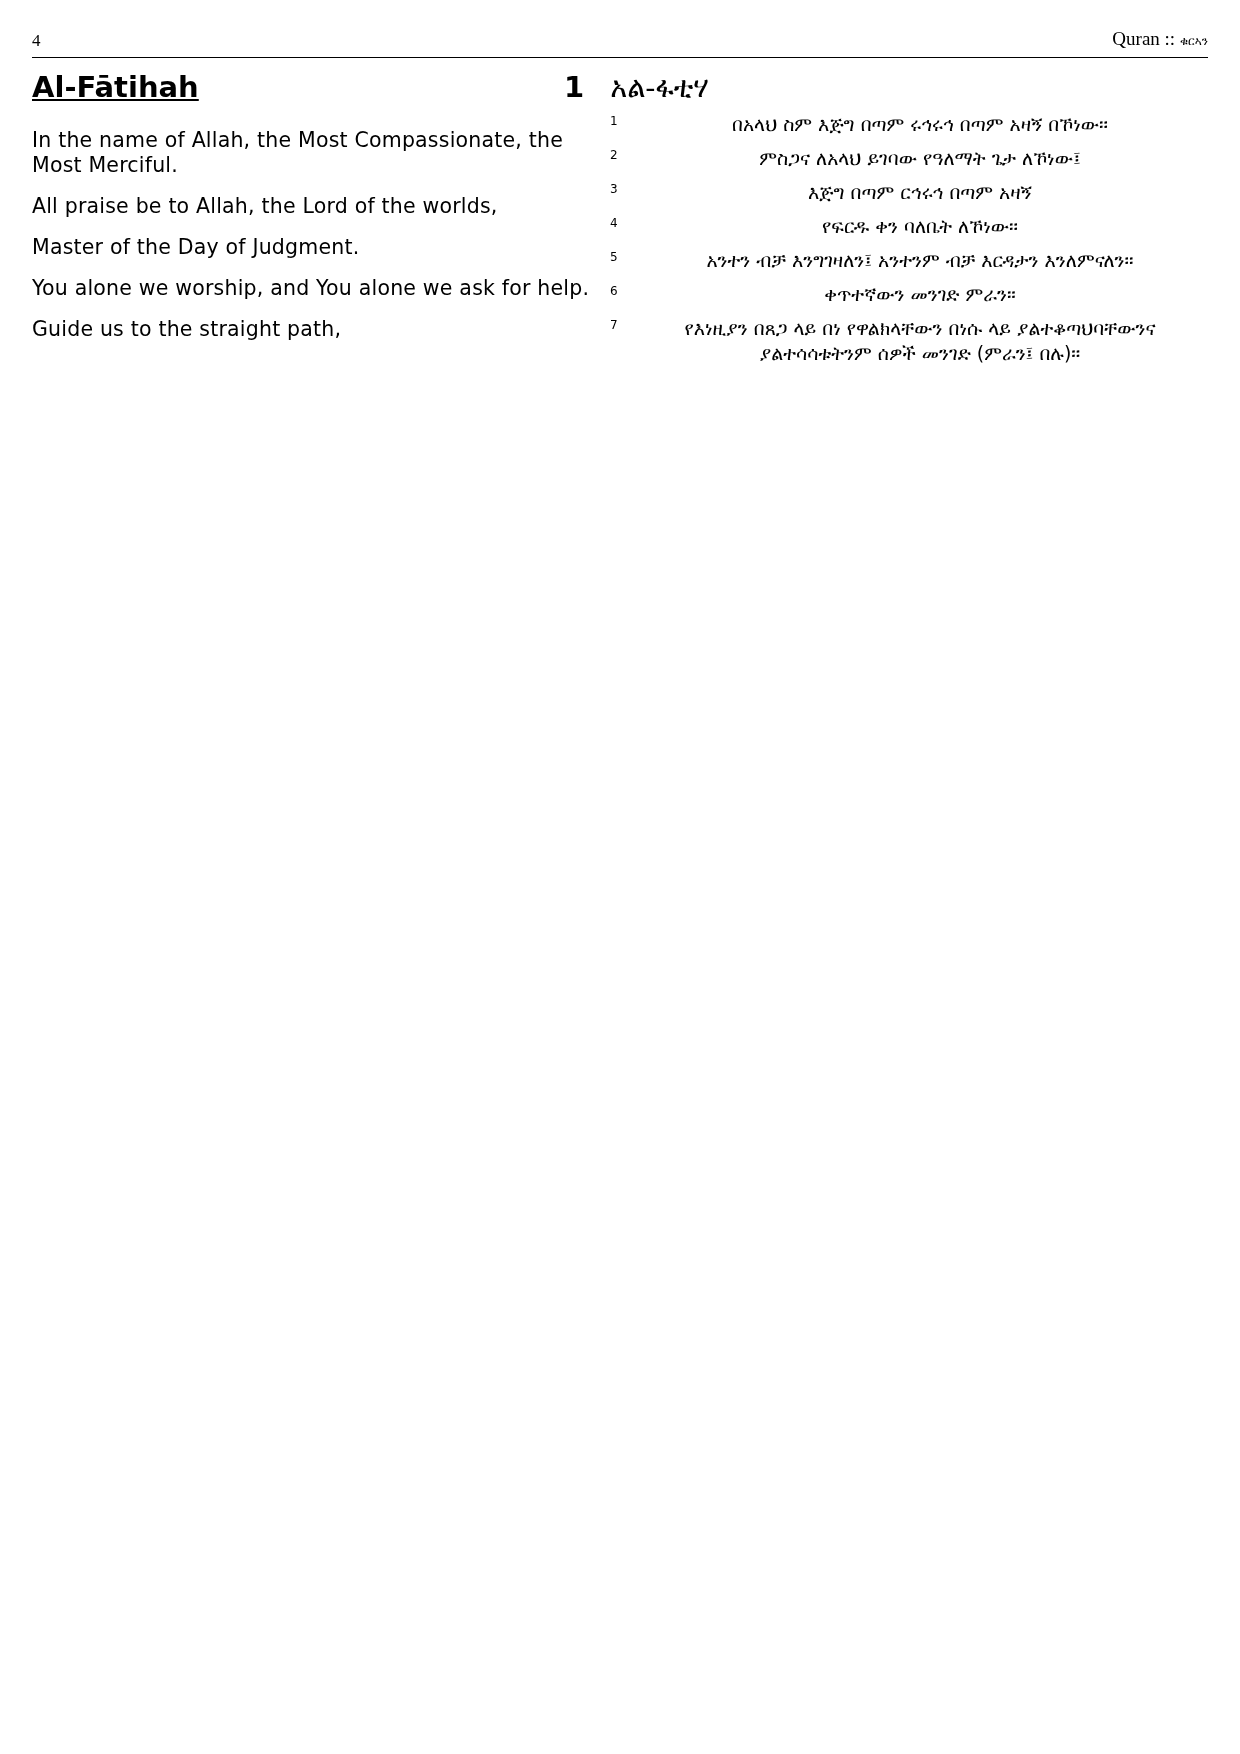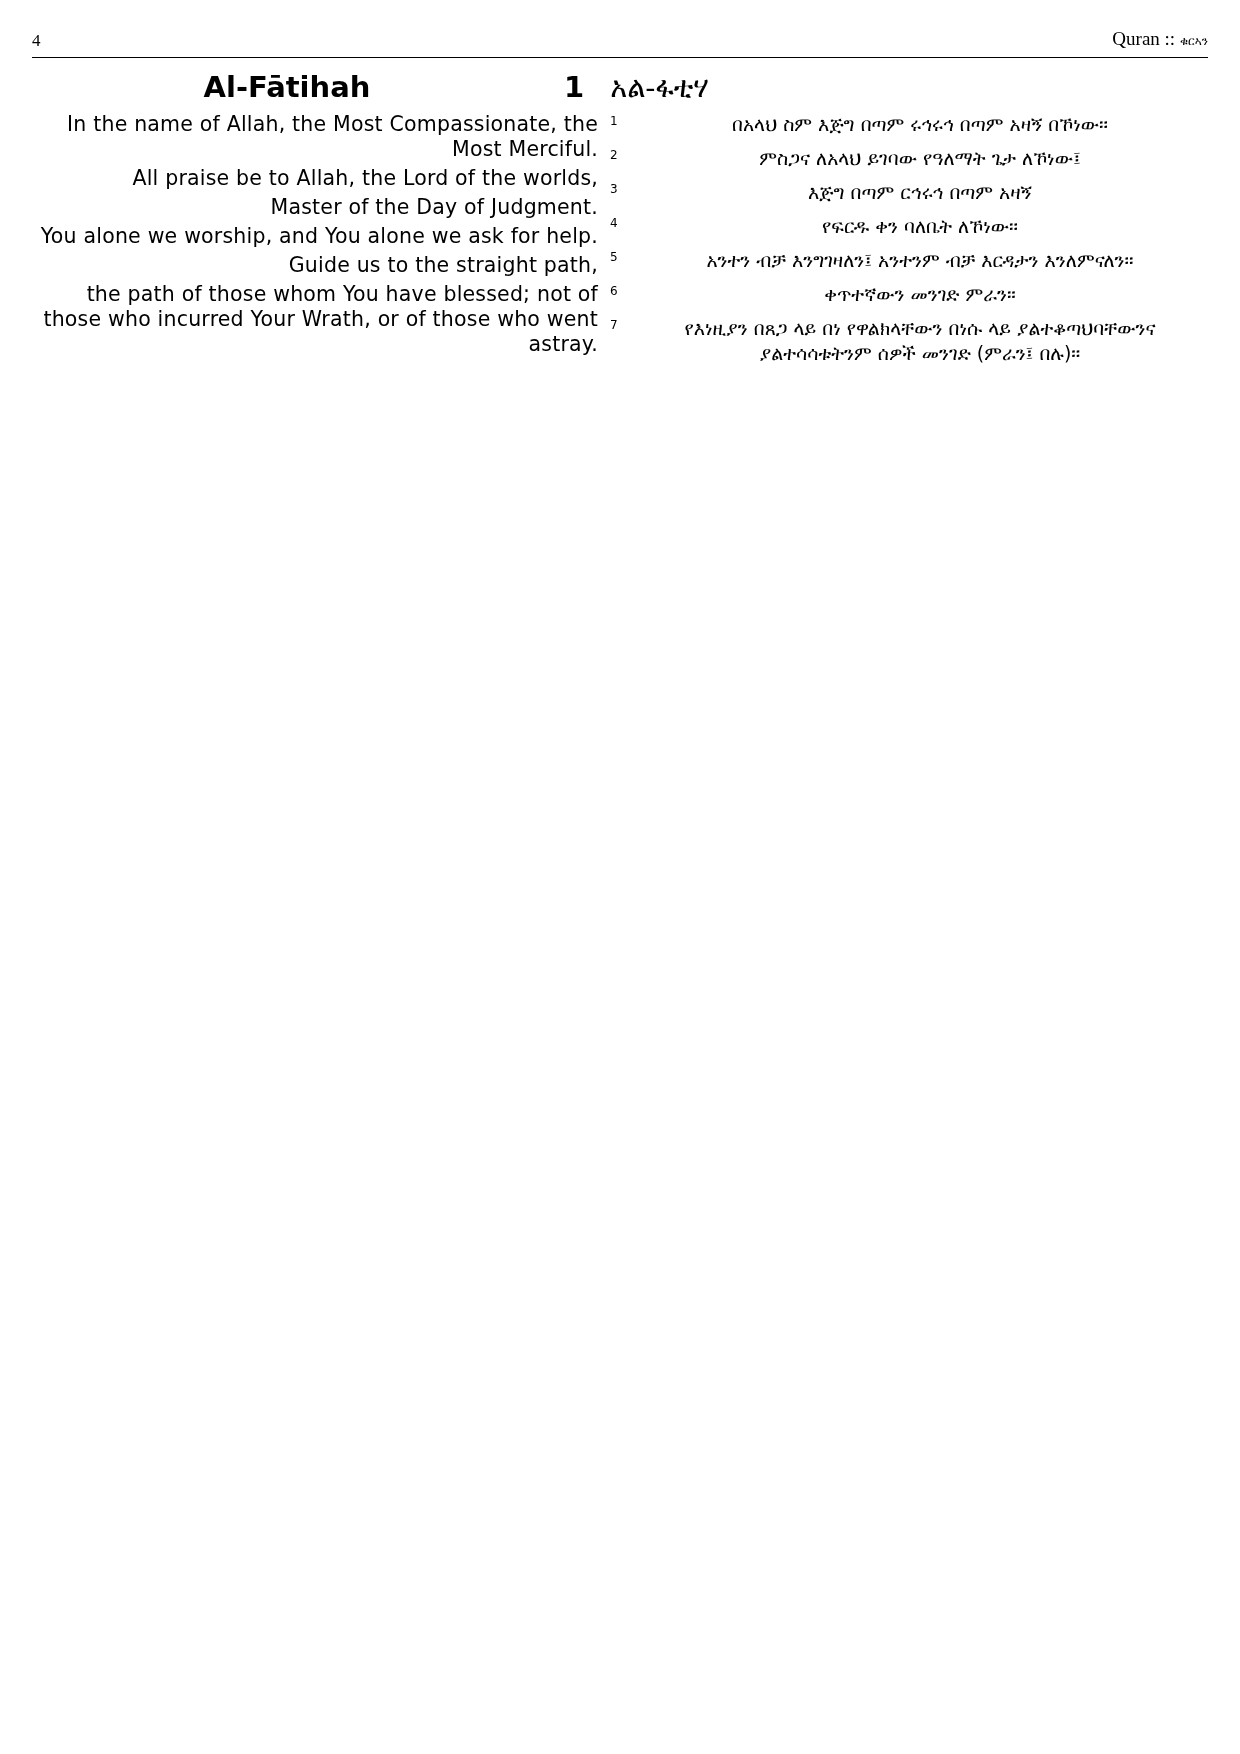--- a/index.html
+++ b/index.html
@@ -55,22 +55,23 @@
     display: flex;
     align-items: baseline;
     justify-content: flex-start;
   }
   .title-en {
     font-family: "DejaVu Sans", sans-serif;
     font-weight: bold;
     font-size: 29px;
     line-height: 34px;
     width: 510px;
-    text-align: center;
+    text-align: left;
     padding-right: 0;
+    text-decoration: underline;
   }
   .title-num {
     font-family: "DejaVu Sans", sans-serif;
     font-weight: bold;
     font-size: 29px;
     line-height: 34px;
     margin-left: 22px;
     margin-right: 26px;
   }
   .title-am {
@@ -95,22 +96,22 @@
   .col-right {
     width: 598px;
     box-sizing: border-box;
   }
 
   .en-line {
     font-family: "DejaVu Sans", sans-serif;
     font-size: 20.5px;
     line-height: 25px;
     letter-spacing: 0.2px;
-    margin: 0 0 4px 0;
-    text-align: right;
+    margin: 16px 0 4px 0;
+    text-align: left;
   }
 
   .verse {
     display: flex;
     align-items: flex-start;
     margin-bottom: 9px;
   }
   .verse-num {
     font-family: "DejaVu Sans", sans-serif;
     font-size: 12px;
@@ -147,21 +148,20 @@
   </div>
 
   <div class="columns">
 
     <div class="col-left">
       <p class="en-line">In the name of Allah, the Most Compassionate, the Most Merciful.</p>
       <p class="en-line">All praise be to Allah, the Lord of the worlds,</p>
       <p class="en-line">Master of the Day of Judgment.</p>
       <p class="en-line">You alone we worship, and You alone we ask for help.</p>
       <p class="en-line">Guide us to the straight path,</p>
-      <p class="en-line">the path of those whom You have blessed; not of those who incurred Your Wrath, or of those who went astray.</p>
     </div>
 
     <div class="col-right">
       <div class="verse">
         <div class="verse-num">1</div>
         <div class="verse-text">በአላህ ስም እጅግ በጣም ሩኅሩኅ በጣም አዛኝ በኾነው፡፡</div>
       </div>
       <div class="verse">
         <div class="verse-num">2</div>
         <div class="verse-text">ምስጋና ለአላህ ይገባው የዓለማት ጌታ ለኾነው፤</div>

